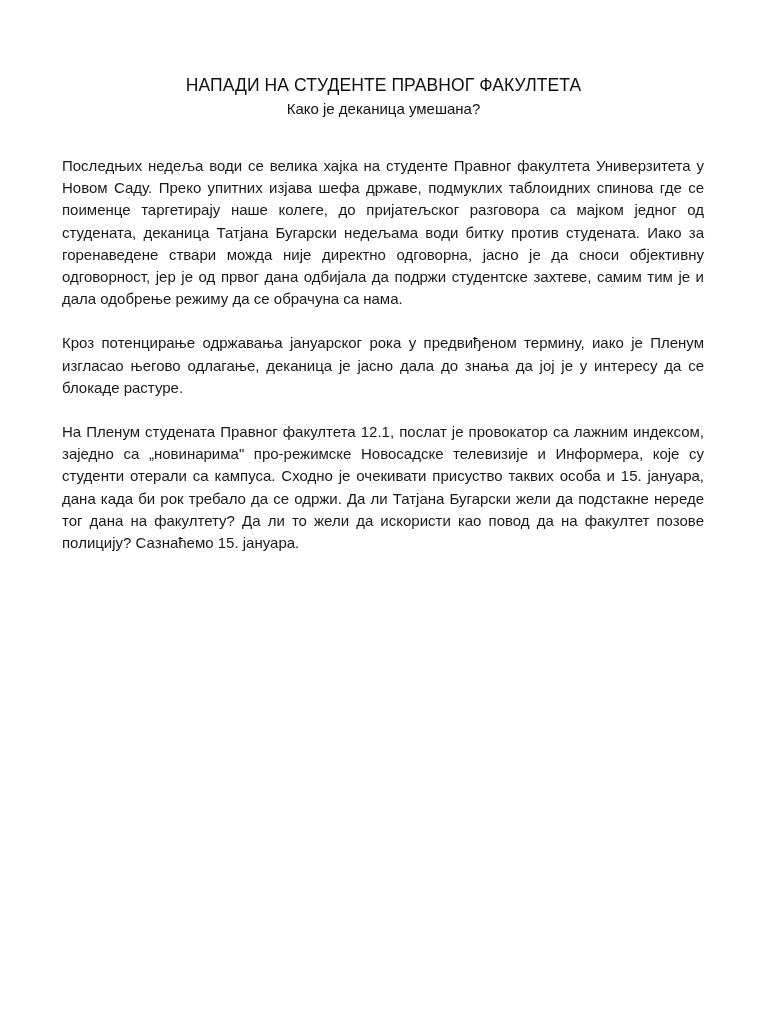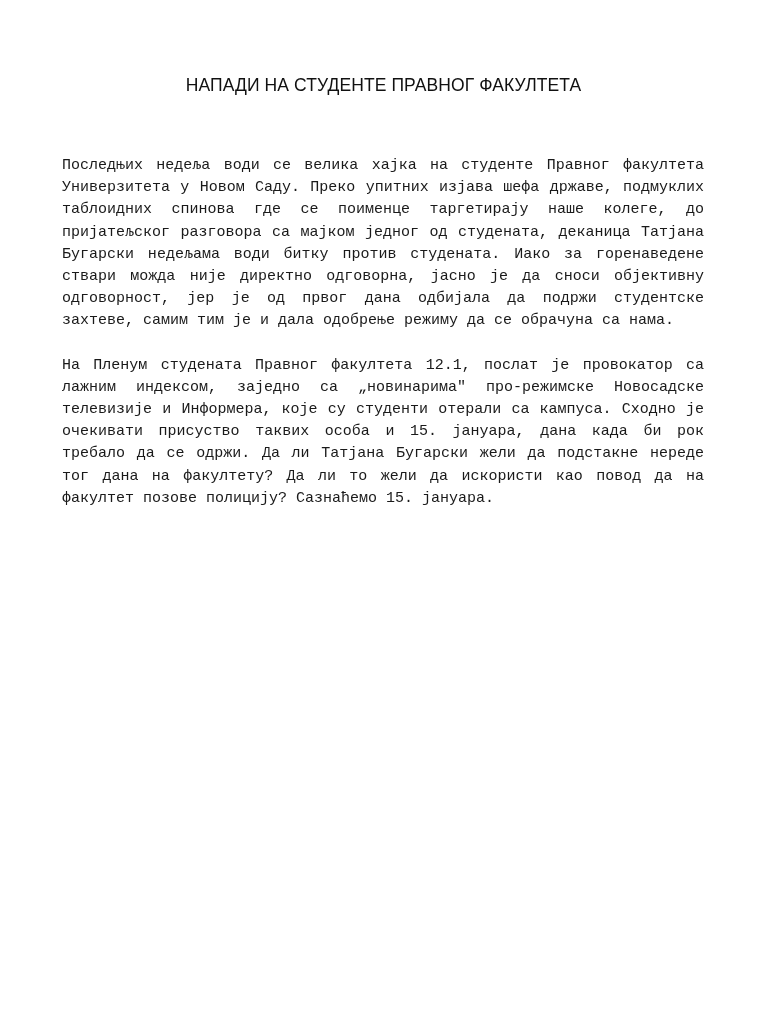--- a/index.html
+++ b/index.html
@@ -47,25 +47,26 @@
       left: 62px;
       width: 642px;
       top: 155px;
       font-size: 15px;
       line-height: 22.2px;
       text-align: justify;
       color: #1a1a1a;
     }
     .body-text p {
       margin: 0 0 22px 0;
-      font-family: Liberation Mono, monospace;
     }
   </style>
 </head>
 <body>
 
 <div class="page">
   <div class="title">НАПАДИ НА СТУДЕНТЕ ПРАВНОГ ФАКУЛТЕТА</div>
+  <div class="subtitle">Како је деканица умешана?</div>
   <div class="body-text">
     <p>Последњих недеља води се велика хајка на студенте Правног факултета Универзитета у Новом Саду. Преко упитних изјава шефа државе, подмуклих таблоидних спинова где се поименце таргетирају наше колеге, до пријатељског разговора са мајком једног од студената, деканица Татјана Бугарски недељама води битку против студената. Иако за горенаведене ствари можда није директно одговорна, јасно је да сноси објективну одговорност, јер је од првог дана одбијала да подржи студентске захтеве, самим тим је и дала одобрење режиму да се обрачуна са нама.</p>
+    <p>Кроз потенцирање одржавања јануарског рока у предвиђеном термину, иако је Пленум изгласао његово одлагање, деканица је јасно дала до знања да јој је у интересу да се блокаде растуре.</p>
     <p>На Пленум студената Правног факултета 12.1, послат је провокатор са лажним индексом, заједно са „новинарима" про-режимске Новосадске телевизије и Информера, које су студенти отерали са кампуса. Сходно је очекивати присуство таквих особа и 15. јануара, дана када би рок требало да се одржи. Да ли Татјана Бугарски жели да подстакне нереде тог дана на факултету? Да ли то жели да искористи као повод да на факултет позове полицију? Сазнаћемо 15. јануара.</p>
   </div>
 </div>
 
 </body></html>

